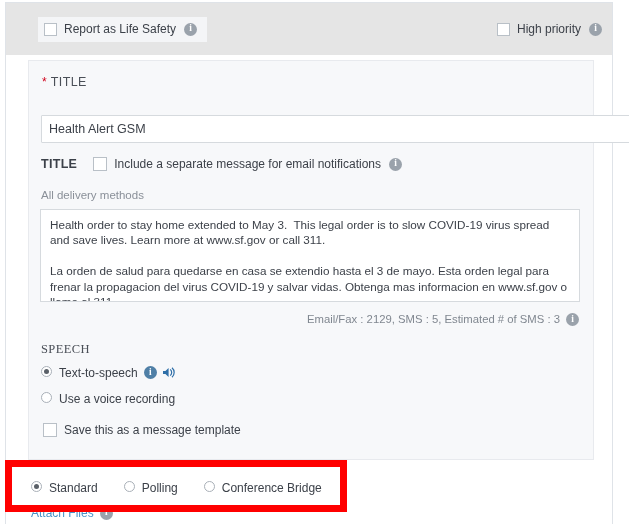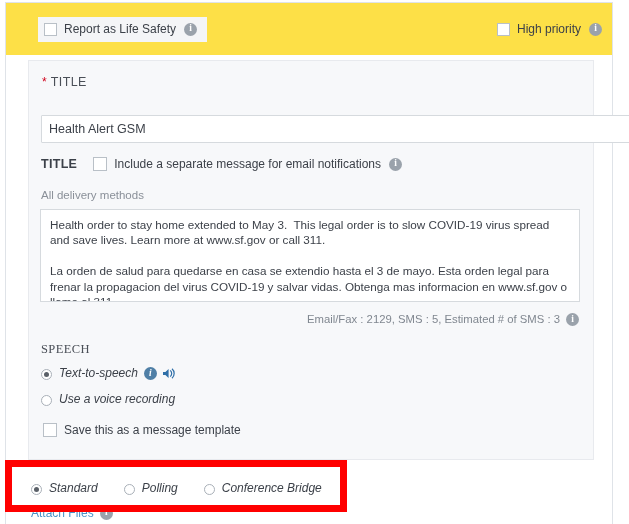--- a/index.html
+++ b/index.html
@@ -43,21 +43,21 @@
     width: 1px; height: 522px;
     background: #dfe3e8;
   }
 
   
   #topbar {
     position: absolute;
     left: 6px; top: 3px;
     width: 606px;
     height: 52px;
-    background: #fde047;
+    background: #e5e5e5;
   }
   .topbar-left {
     position: absolute;
     left: 32px; top: 14px;
     background: #f4f5f7;
     padding: 5px 10px 6px 6px;
     display: flex;
     align-items: center;
   }
   .topbar-right {
@@ -164,24 +164,23 @@
     position: absolute;
     left: 12px; top: 281px;
     font-size: 12.5px;
     color: #4a4f57;
     letter-spacing: .4px;
     font-family: Liberation Serif, serif;
   }
   .radio-line {
     position: absolute;
     display: flex;
-    align-items: flex-end;
-    font-size: 12px;
-    color: #3c4149;
-    font-style: italic;
+    align-items: flex-start;
+    font-size: 12px;
+    color: #3c4149;
   }
   .r1 { left: 12px; top: 305px; }
   .r2 { left: 12px; top: 331px; }
   .save-tmpl {
     position: absolute;
     left: 14px; top: 362px;
     display: flex;
     align-items: center;
     font-size: 12px;
     color: #3c4149;

